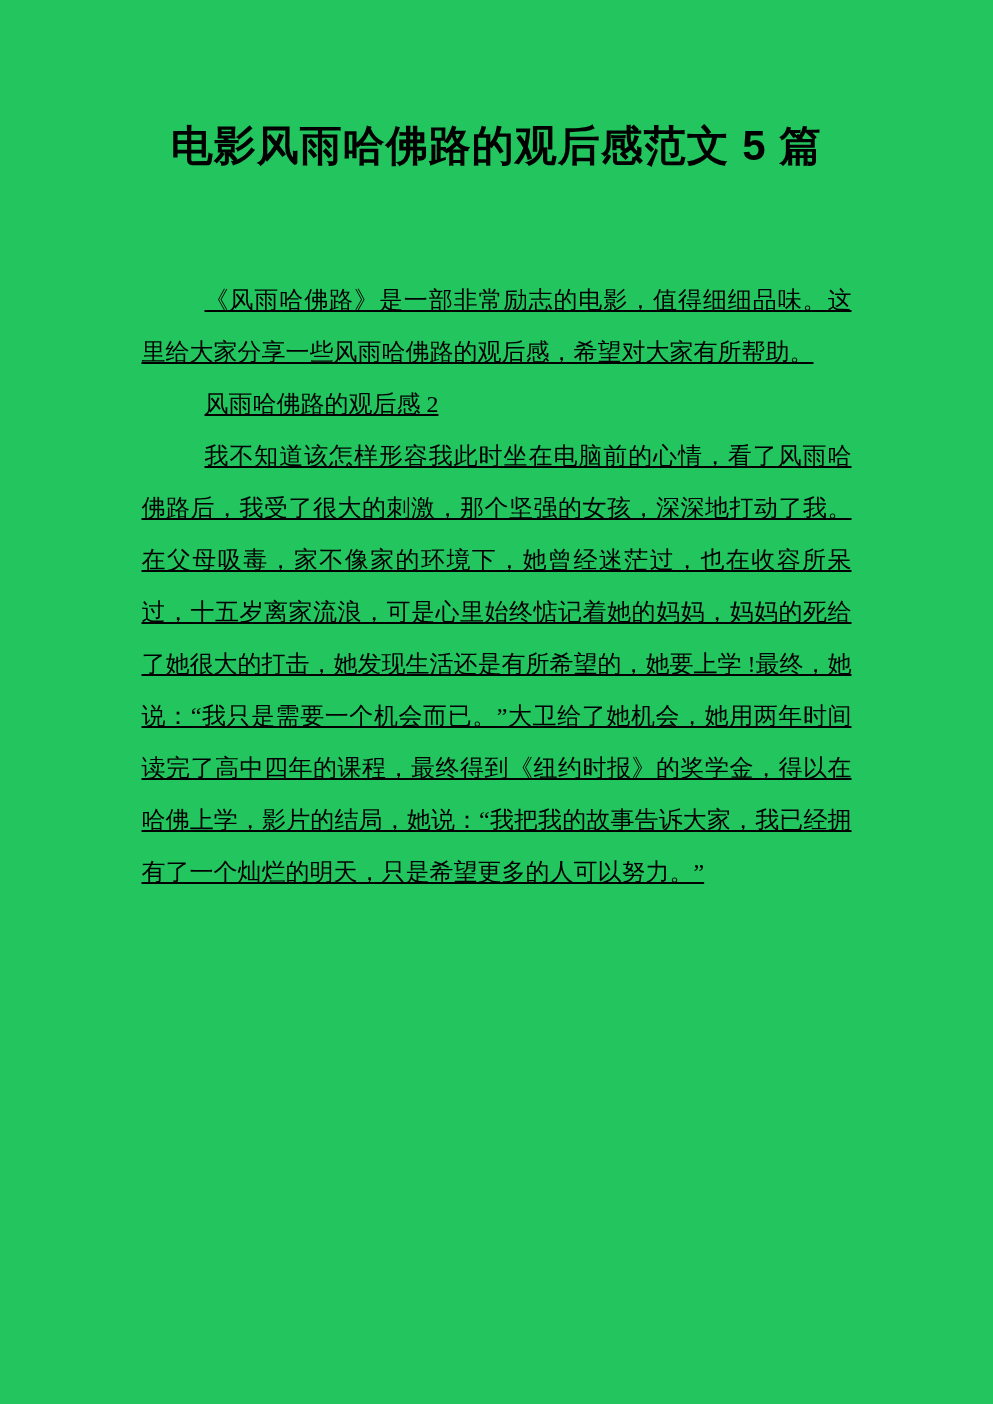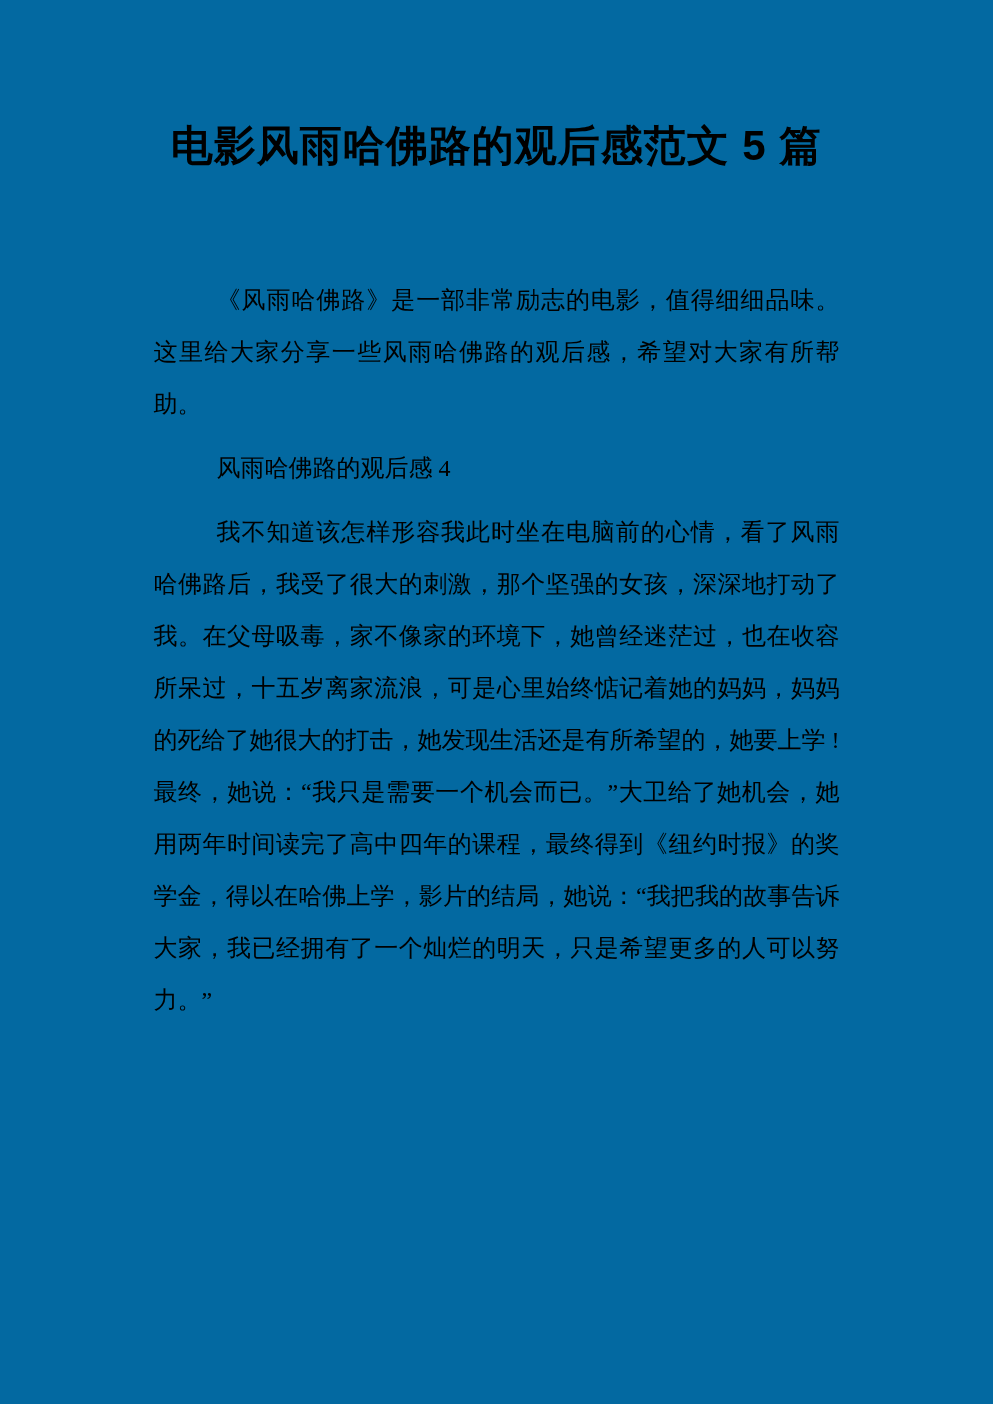--- a/index.html
+++ b/index.html
@@ -9,21 +9,21 @@
   body {
     width: 993px;
     height: 1404px;
     background: #ffffff;
     overflow: hidden;
   }
   .page {
     box-sizing: border-box;
     width: 993px;
     height: 1404px;
-    background: #0369a1;
+    background: #22c55e;
     color: #000000;
     padding-top: 118px;
     overflow: hidden;
   }
   .doc-title {
     width: 780px;
     margin: 0 auto 100px auto;
     text-align: center;
     font-family: "Liberation Sans", "DejaVu Sans", sans-serif;
     font-weight: bold;
@@ -34,30 +34,31 @@
   }
   .doc-body {
     width: 710px;
     margin: 0 auto;
     font-family: "Liberation Serif", "DejaVu Serif", serif;
     font-size: 24px;
     line-height: 52px;
     color: #000000;
   }
   .doc-body p {
-    margin: 12px;
+    margin: 0;
     padding: 0;
     text-indent: 63px;
     text-align: justify;
     text-justify: inter-ideograph;
+    text-decoration: underline;
   }
 </style>
 </head>
 <body>
 
 <div class="page">
   <h1 class="doc-title">电影风雨哈佛路的观后感范文 5 篇</h1>
   <div class="doc-body">
     <p>《风雨哈佛路》是一部非常励志的电影，值得细细品味。这里给大家分享一些风雨哈佛路的观后感，希望对大家有所帮助。</p>
-    <p>风雨哈佛路的观后感 4</p>
+    <p>风雨哈佛路的观后感 2</p>
     <p>我不知道该怎样形容我此时坐在电脑前的心情，看了风雨哈佛路后，我受了很大的刺激，那个坚强的女孩，深深地打动了我。在父母吸毒，家不像家的环境下，她曾经迷茫过，也在收容所呆过，十五岁离家流浪，可是心里始终惦记着她的妈妈，妈妈的死给了她很大的打击，她发现生活还是有所希望的，她要上学 !最终，她说：“我只是需要一个机会而已。”大卫给了她机会，她用两年时间读完了高中四年的课程，最终得到《纽约时报》的奖学金，得以在哈佛上学，影片的结局，她说：“我把我的故事告诉大家，我已经拥有了一个灿烂的明天，只是希望更多的人可以努力。”</p>
   </div>
 </div>
 
 </body></html>

